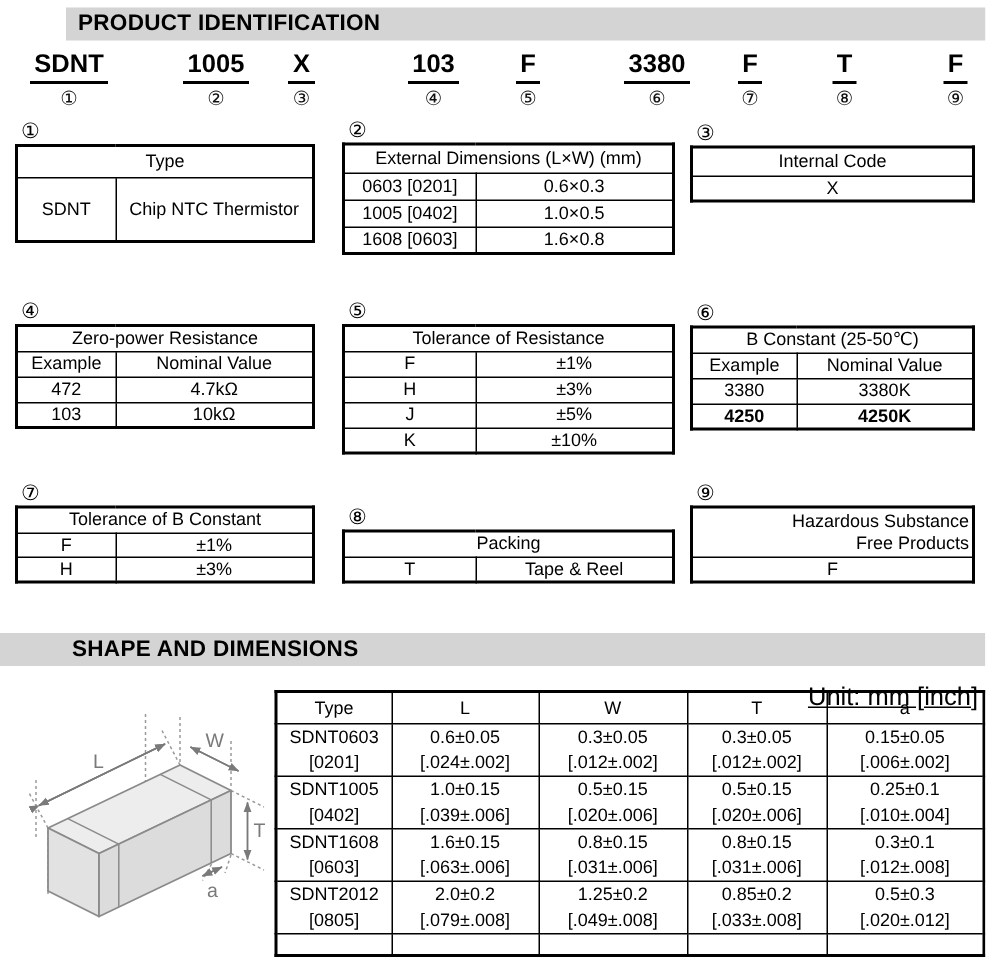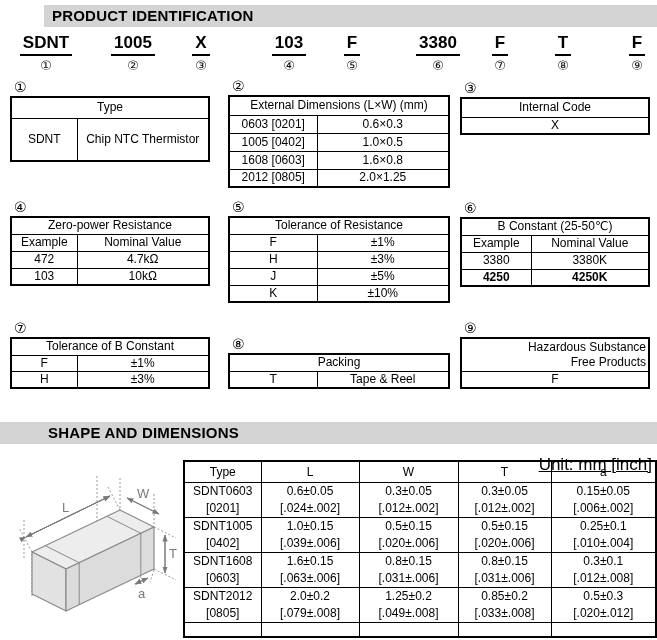--- a/index.html
+++ b/index.html
@@ -44,21 +44,21 @@
 <body>
 
 <div id="page">
 
   <div class="bar" style="top:5px;margin-left:44px;">
     <span>PRODUCT IDENTIFICATION</span>
   </div>
 
   <div>
     <div class="pn-seg" style="left:6px;"><span class="pn-code">SDNT</span><div class="pn-mark">①</div></div>
-    <div class="pn-seg" style="left:93px;"><span class="pn-code">1005</span><div class="pn-mark">②</div></div>
+    <div class="pn-seg" style="left:104px;"><span class="pn-code">1005</span><div class="pn-mark">②</div></div>
     <div class="pn-seg" style="left:161px;"><span class="pn-code">X</span><div class="pn-mark">③</div></div>
     <div class="pn-seg" style="left:249px;"><span class="pn-code">103</span><div class="pn-mark">④</div></div>
     <div class="pn-seg" style="left:312px;"><span class="pn-code">F</span><div class="pn-mark">⑤</div></div>
     <div class="pn-seg" style="left:398px;"><span class="pn-code">3380</span><div class="pn-mark">⑥</div></div>
     <div class="pn-seg" style="left:460px;"><span class="pn-code">F</span><div class="pn-mark">⑦</div></div>
     <div class="pn-seg" style="left:523px;"><span class="pn-code">T</span><div class="pn-mark">⑧</div></div>
     <div class="pn-seg" style="left:597px;"><span class="pn-code">F</span><div class="pn-mark">⑨</div></div>
   </div>
 
   <div class="mini-wrap" style="left:10px; top:80px; width:200px;">
@@ -95,24 +95,20 @@
             <td>0603 [0201]</td>
             <td>0.6×0.3</td>
           </tr>
       <tr style="height:18px;">
             <td>1005 [0402]</td>
             <td>1.0×0.5</td>
           </tr>
       <tr style="height:18px;">
             <td>1608 [0603]</td>
             <td>1.6×0.8</td>
-          </tr>
-      <tr style="height:18px;">
-            <td>2012 [0805]</td>
-            <td>2.0×1.25</td>
           </tr>
     </tbody>
       </table>
   </div>
 
   <div class="mini-wrap" style="left:460px; top:81px; width:190px;">
     <div class="mini-mark">③</div>
     <table class="mini">
       <tbody>
           <tr style="height:19px;">

